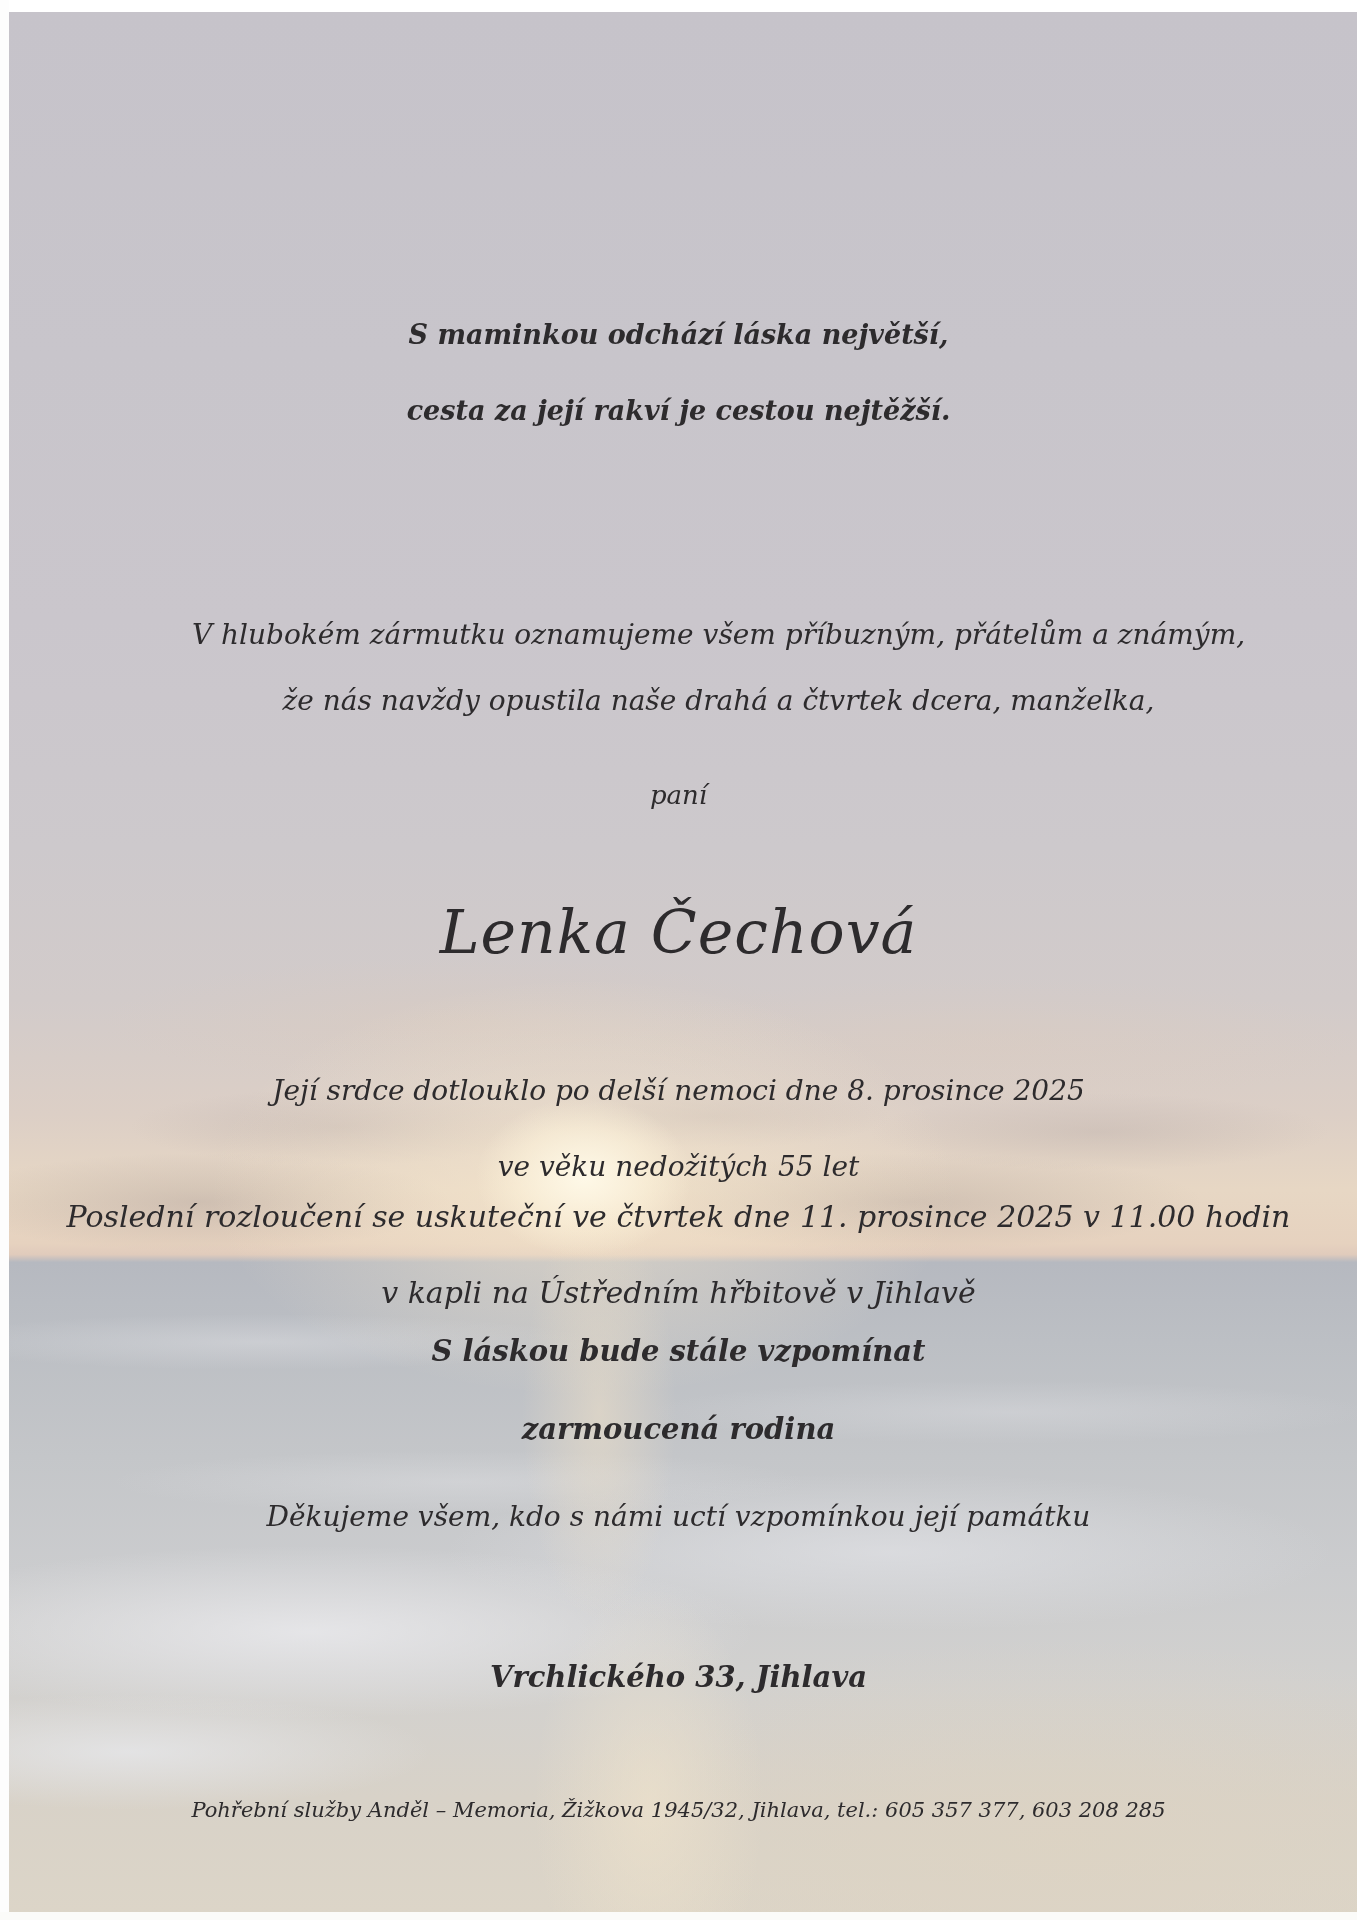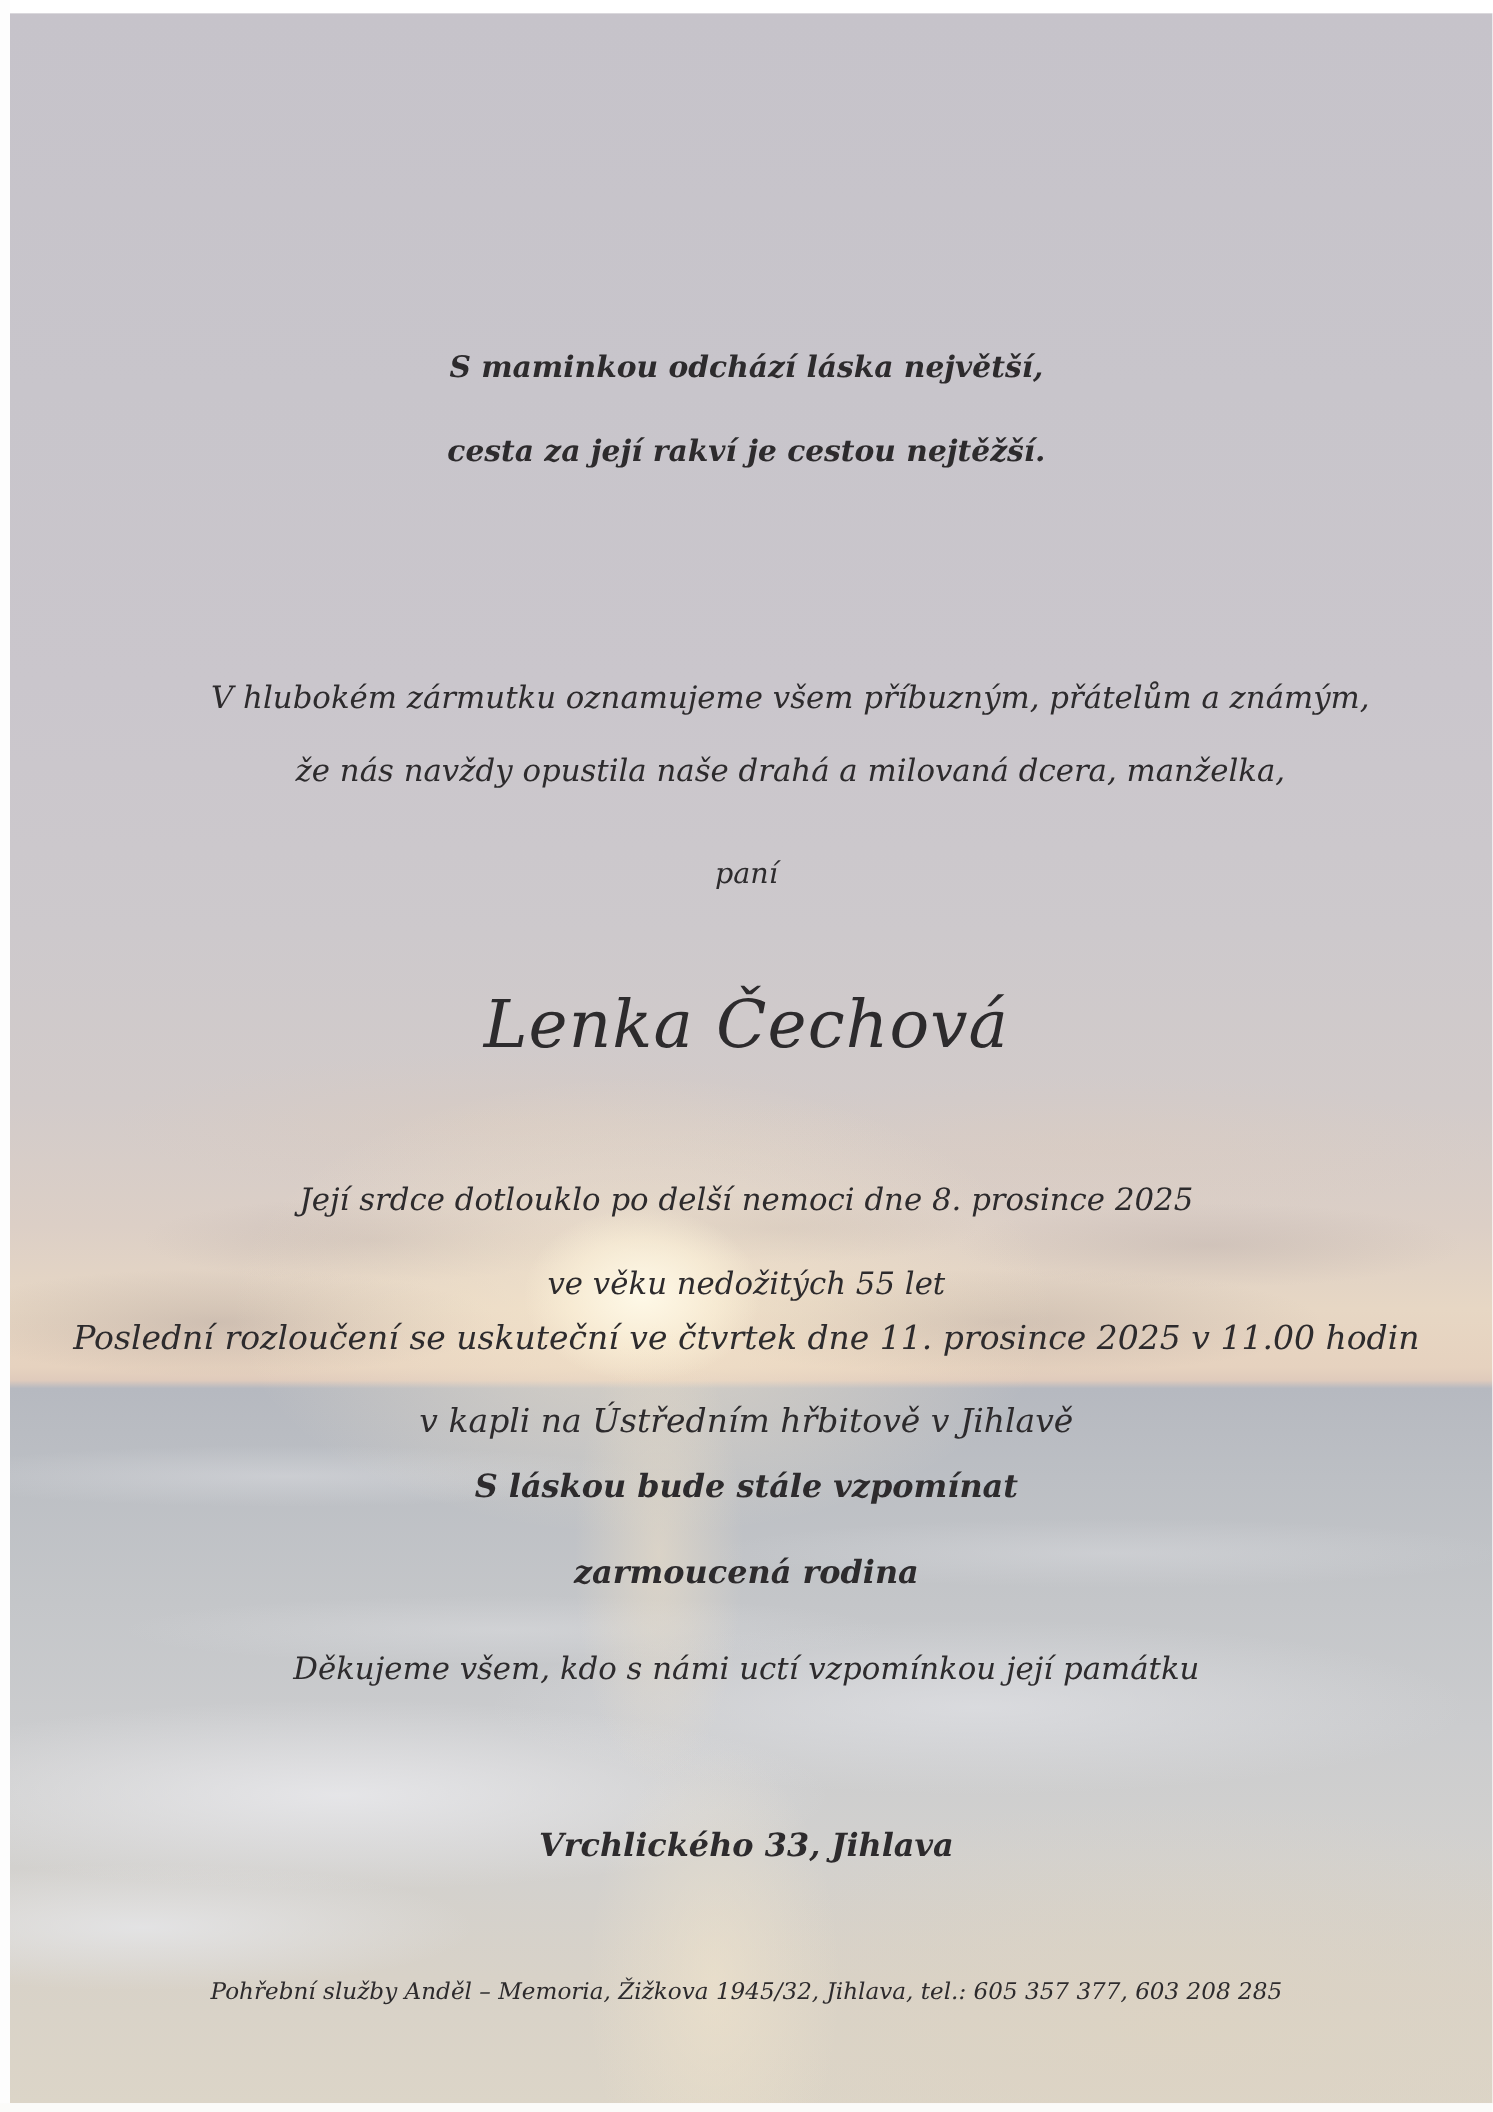--- a/index.html
+++ b/index.html
@@ -103,21 +103,21 @@
 
   <div class="photo"></div>
   <div class="border-top"></div>
   <div class="border-left"></div>
   <div class="border-bottom"></div>
 
   <div class="txt quote"><span>S maminkou odchází láska největší,</span><br>
 <span>cesta za její rakví je cestou nejtěžší.</span></div>
 
   <div class="txt announce"><span>V hlubokém zármutku oznamujeme všem příbuzným, přátelům a známým,</span><br>
-<span>že nás navždy opustila naše drahá a milovaná dcera, manželka,</span><br>
+<span>že nás navždy opustila naše drahá a čtvrtek dcera, manželka,</span><br>
 </div>
 
   <div class="txt pani">paní</div>
 
   <div class="txt name">Lenka Čechová</div>
 
   <div class="txt death"><span>Její srdce dotlouklo po delší nemoci dne 8. prosince 2025</span><br>
 <span>ve věku nedožitých 55 let</span></div>
 
   <div class="txt farewell"><span>Poslední rozloučení se uskuteční ve čtvrtek dne 11. prosince 2025 v 11.00 hodin</span><br>

